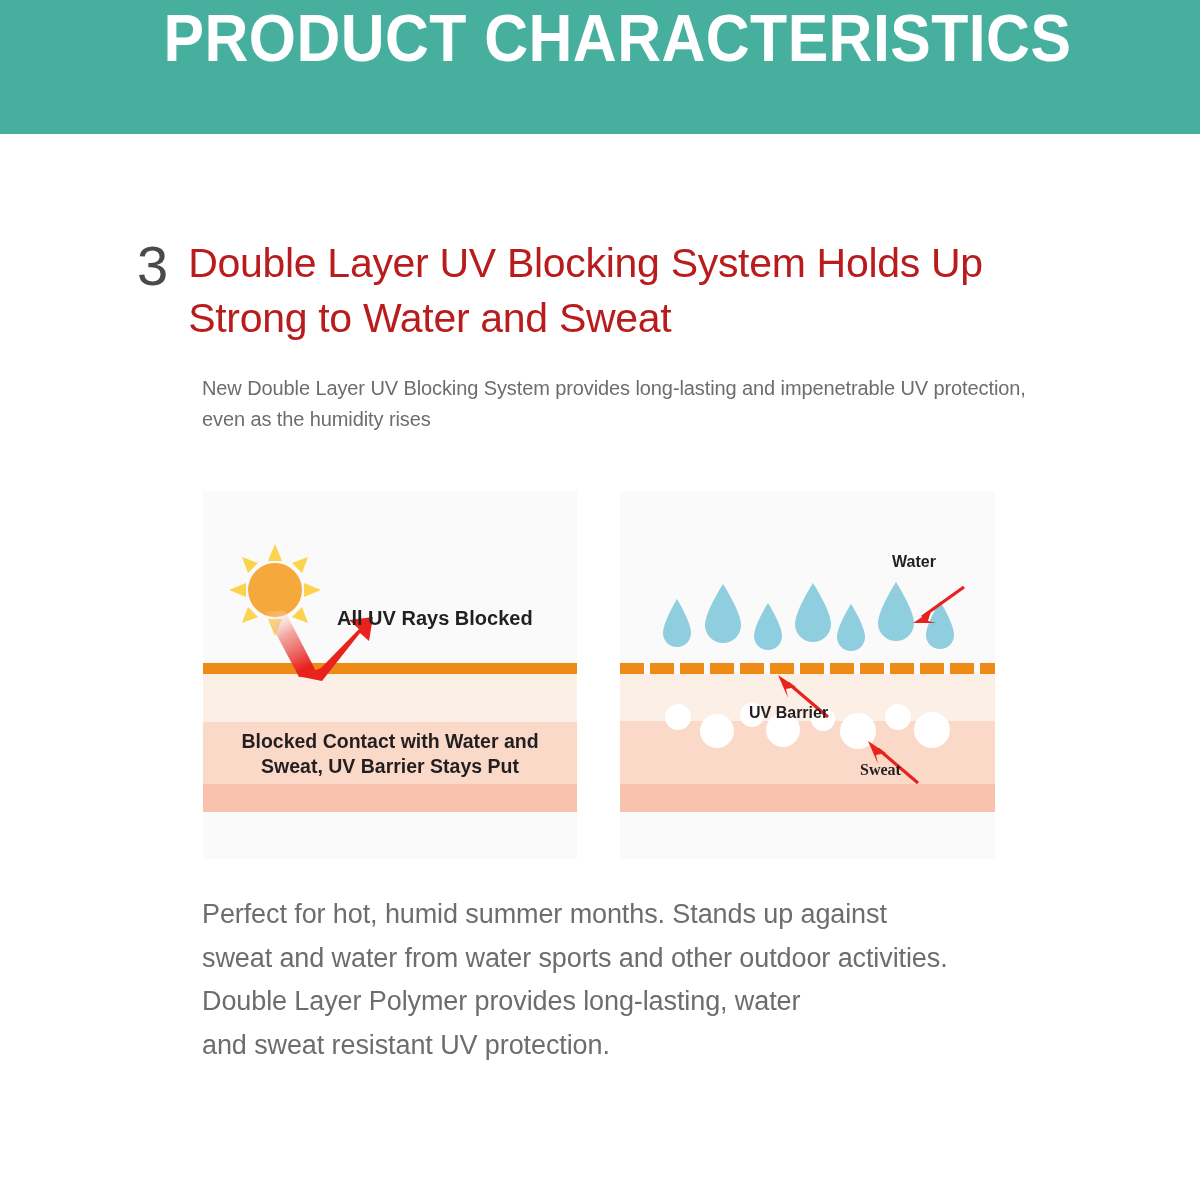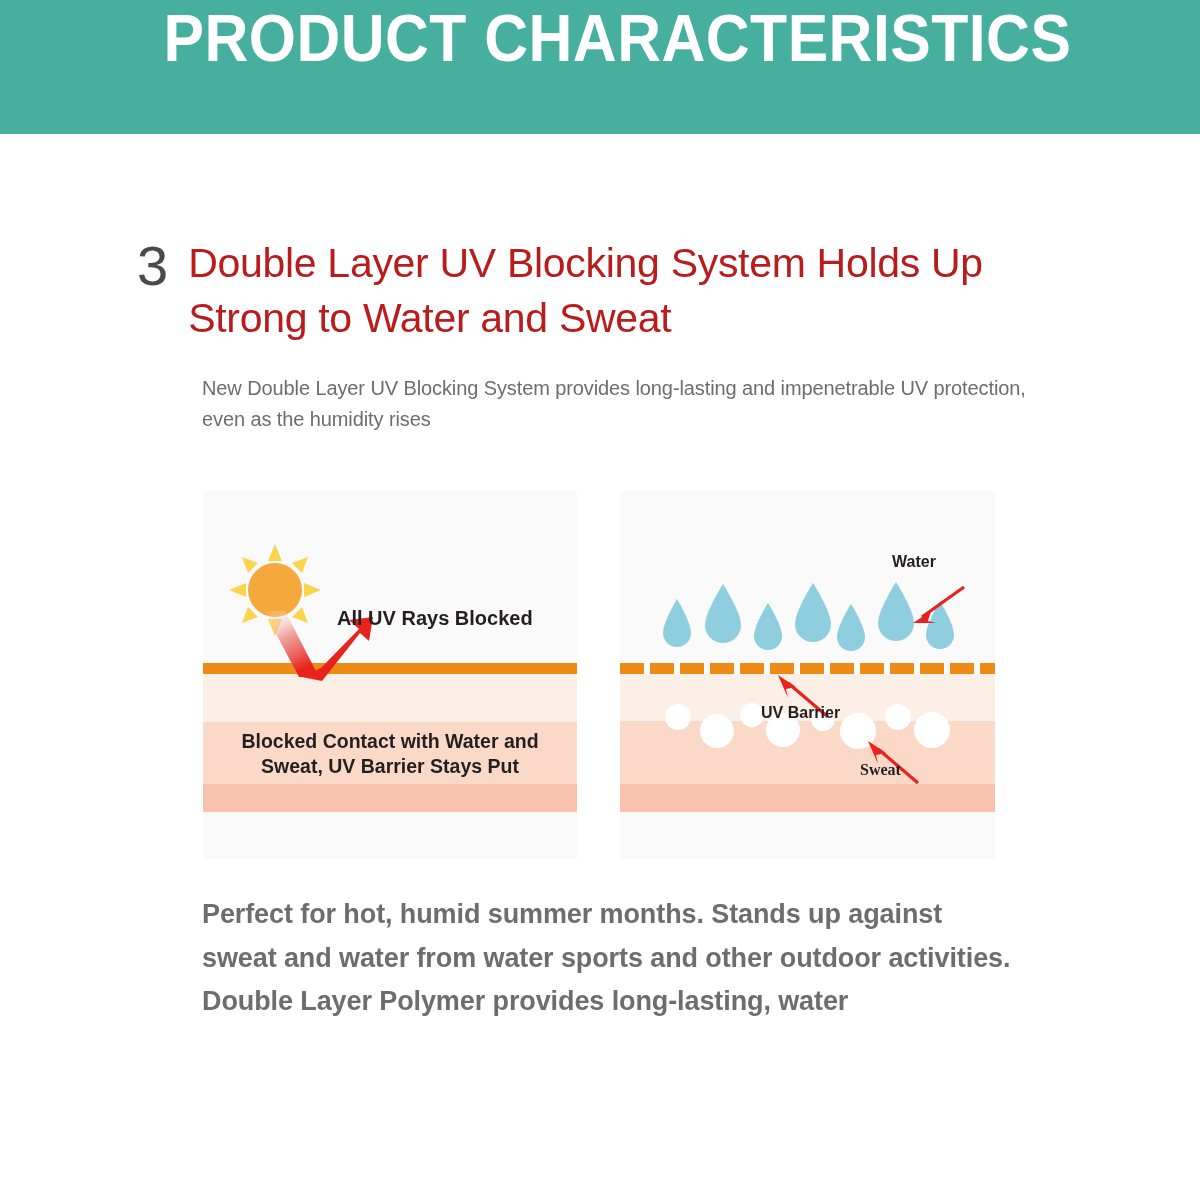--- a/index.html
+++ b/index.html
@@ -92,31 +92,31 @@
   }
   .r-cream  { top: 183px; height: 47px; }
   .r-pink   { top: 230px; height: 63px; }
   .r-salmon { top: 293px; height: 28px; }
 
   .r-label {
     position: absolute; color: #231f20; font-size: 16px; font-weight: 700;
     white-space: nowrap; font-family: "Liberation Sans", sans-serif;
   }
   .label-water   { left: 272px; top: 62px; }
-  .label-barrier { left: 141px; top: 213px; }
+  .label-barrier { left: 129px; top: 213px; }
   .label-sweat   { left: 240px; top: 270px; font-family: Liberation Serif, serif; }
 
   .arrow-svg { position: absolute; overflow: visible; }
 
   
   .body-copy {
     position: absolute; left: 202px; top: 893px; width: 880px;
     color: #6d6d6d; font-size: 27px; line-height: 1.62; letter-spacing: -0.1px;
   }
-  .body-copy p { margin: 0; font-weight: bold; }
+  .body-copy p { margin: 0; }
 </style>
 </head>
 <body>
 
 <div class="page">
 
   <div class="header-band">
     <div class="header-title">PRODUCT CHARACTERISTICS</div>
   </div>
 
@@ -240,15 +240,16 @@
       <div class="r-label label-water">Water</div>
       <div class="r-label label-barrier">UV Barrier</div>
       <div class="r-label label-sweat">Sweat</div>
     </div>
   </div>
 
   <div class="body-copy">
     <p>Perfect for hot, humid summer months. Stands up against</p>
     <p>sweat and water from water sports and other outdoor activities.</p>
     <p>Double Layer Polymer provides long-lasting, water</p>
+    <p>and sweat resistant UV protection.</p>
   </div>
 
 </div>
 
 </body></html>

